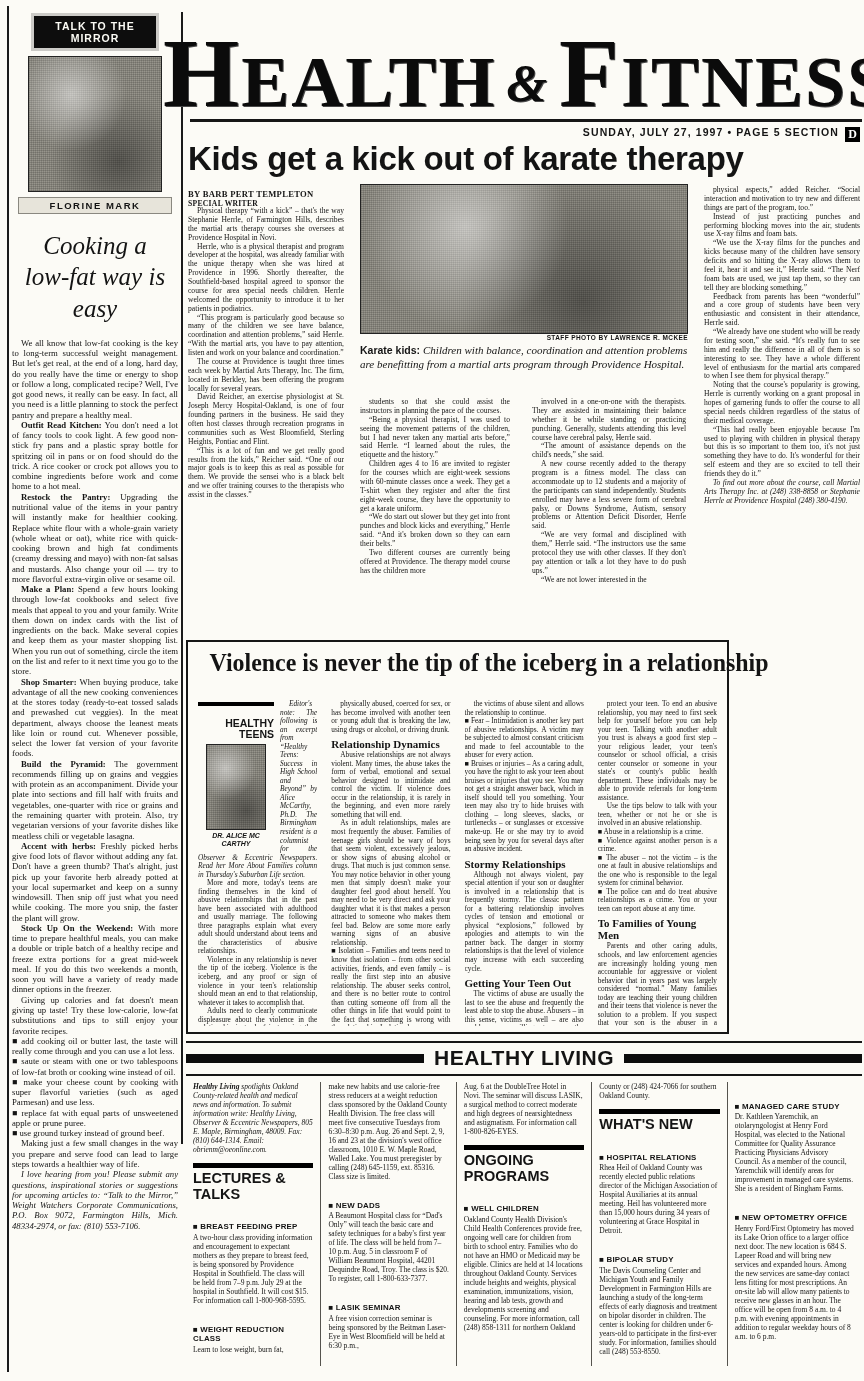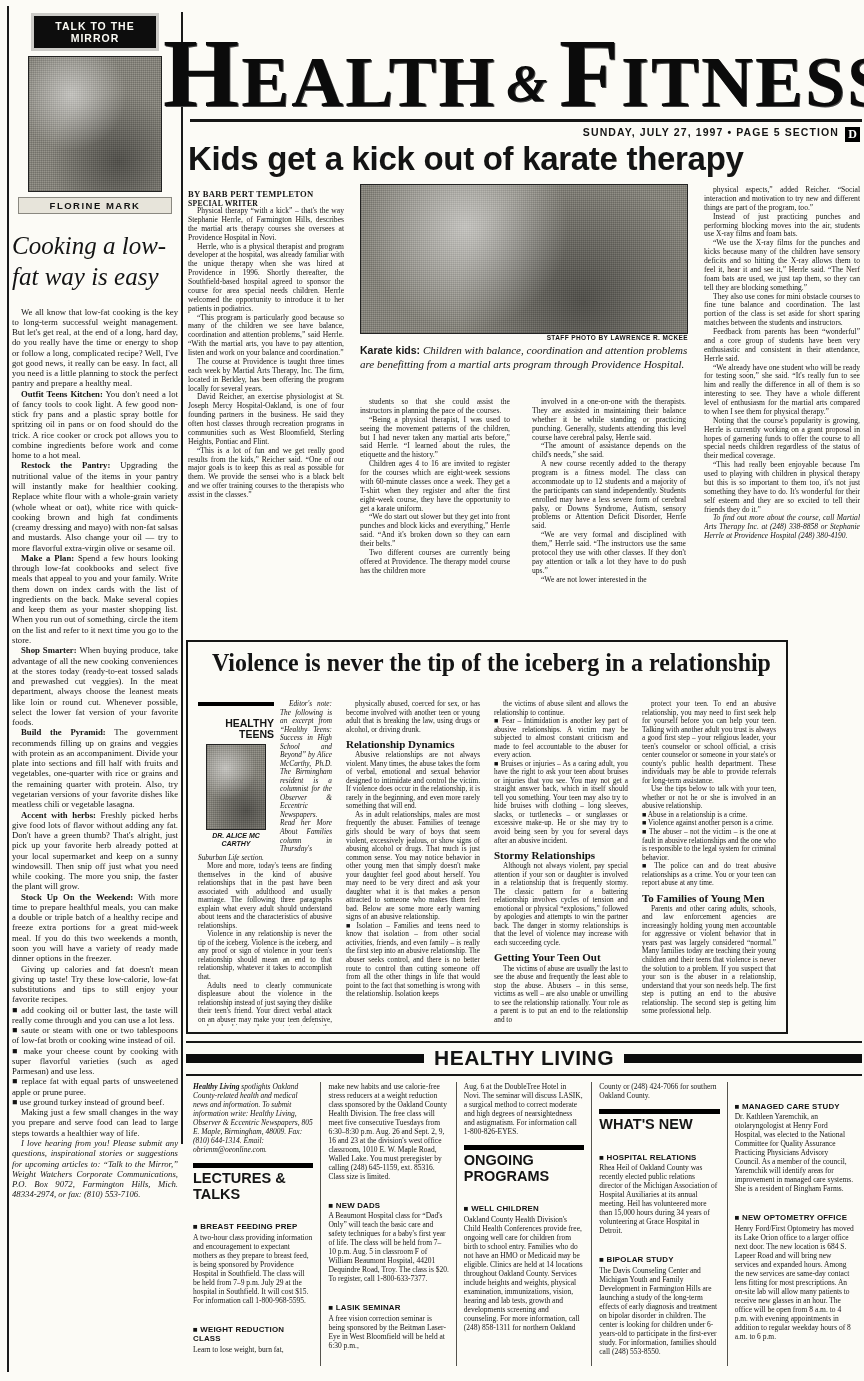--- a/index.html
+++ b/index.html
@@ -19,22 +19,22 @@
   .photo{border:1px solid #222;background-color:#97958c;
     background-image:
       radial-gradient(circle at 32% 28%, rgba(255,255,255,.5), rgba(255,255,255,0) 42%),
       radial-gradient(circle at 68% 78%, rgba(0,0,0,.38), rgba(0,0,0,0) 50%),
       repeating-linear-gradient(0deg, rgba(0,0,0,.14) 0 1px, transparent 1px 2px),
       repeating-linear-gradient(90deg, rgba(0,0,0,.12) 0 1px, transparent 1px 2px);}
   .florine{margin:8px 16px 0;height:134px;}
   .florine-cap{margin:5px 6px 0;border:1px solid #8a8880;background:#e7e4da;
                font-family:"Liberation Sans",sans-serif;font-weight:bold;font-size:9.5px;
                letter-spacing:1.5px;text-align:center;padding:2px 0;}
-  .mirror-head{font-style:italic;font-weight:normal;font-size:25px;
-               line-height:1.25;margin:16px 0 14px;}
+  .mirror-head{font-style:italic;font-weight:normal;font-size:25px;text-align:center;
+               line-height:1.25;margin:16px 8px 14px;}
   .mirror-body{font-size:8.7px;line-height:1.18;}
 
   
   .p{margin:0;text-indent:9px;text-align:justify;}
   .p b{font-weight:bold;}
   .bullet{text-indent:0;}
   .note,.ednote{font-style:italic;}
   .subhead{font-weight:bold;font-size:11px;text-indent:0;text-align:left;margin:4px 0 1px;line-height:1.1;}
   .col-head{font-family:"Liberation Sans",sans-serif;font-weight:bold;font-size:14.5px;line-height:1.08;
             border-top:5px solid #000;padding-top:3px;margin:9px 0 5px;text-indent:0;text-align:left;}
@@ -70,21 +70,21 @@
   .k-caption{position:absolute;left:360px;top:343px;width:328px;font-size:11px;line-height:1.28;
              font-style:italic;}
   .cap-lead{font-family:"Liberation Sans",sans-serif;font-style:normal;font-weight:bold;font-size:10.5px;}
   .kcol{position:absolute;font-size:7.6px;line-height:1.17;overflow:hidden;}
   .kcol1{left:188px;top:207px;width:156px;height:428px;}
   .kcol2{left:360px;top:398px;width:150px;height:237px;}
   .kcol3{left:532px;top:398px;width:154px;height:237px;}
   .kcol4{left:704px;top:186px;width:156px;height:449px;}
 
   
-  .vbox{position:absolute;left:186px;top:640px;width:602px;height:394px;border:2px solid #161616;
+  .vbox{position:absolute;left:186px;top:640px;width:543px;height:394px;border:2px solid #161616;
         box-sizing:border-box;background:#fcfbf6;}
   .v-head{margin:7px 0 0;width:100%;text-align:center;font-family:"Liberation Serif",serif;
           font-weight:bold;font-size:26px;white-space:nowrap;transform:scaleX(.92);
           transform-origin:50% 50%;line-height:1.1;}
   .v-cols{position:absolute;left:0;top:58px;width:100%;height:326px;display:flex;gap:14px;
           padding:0 10px;box-sizing:border-box;}
   .vcol{flex:1;font-size:7.3px;line-height:1.17;overflow:hidden;}
   .teens{float:left;width:76px;margin:2px 6px 2px 0;}
   .teens-kicker{border-top:4px solid #000;padding-top:12px;text-align:right;
                 font-family:"Liberation Sans",sans-serif;font-weight:bold;font-size:10.5px;line-height:1.05;}
@@ -112,21 +112,21 @@
   <div class="rule-v left-page-rule"></div>
   <div class="rule-v sidebar-rule"></div>
 
   <aside class="sidebar">
     <div class="kicker">TALK TO THE MIRROR</div>
     <div class="photo florine"></div>
     <div class="florine-cap">FLORINE MARK</div>
     <h2 class="mirror-head">Cooking a low-fat way is easy</h2>
     <div class="mirror-body">
         <p class="p">We all know that low-fat cooking is the key to long-term successful weight management. But let's get real, at the end of a long, hard day, do you really have the time or energy to shop or follow a long, complicated recipe? Well, I've got good news, it really can be easy. In fact, all you need is a little planning to stock the perfect pantry and prepare a healthy meal.</p>
-        <p class="p"><b>Outfit Teens Kitchen:</b> You don't need a lot of fancy tools to cook light. A few good non-stick fry pans and a plastic spray bottle for spritzing oil in pans or on food should do the trick. A rice cooker or crock pot allows you to combine ingredients before work and come home to a hot meal.</p>
+        <p class="p"><b>Outfit Read Kitchen:</b> You don't need a lot of fancy tools to cook light. A few good non-stick fry pans and a plastic spray bottle for spritzing oil in pans or on food should do the trick. A rice cooker or crock pot allows you to combine ingredients before work and come home to a hot meal.</p>
         <p class="p"><b>Restock the Pantry:</b> Upgrading the nutritional value of the items in your pantry will instantly make for healthier cooking. Replace white flour with a whole-grain variety (whole wheat or oat), white rice with quick-cooking brown and high fat condiments (creamy dressing and mayo) with non-fat salsas and mustards. Also change your oil — try to more flavorful extra-virgin olive or sesame oil.</p>
         <p class="p"><b>Make a Plan:</b> Spend a few hours looking through low-fat cookbooks and select five meals that appeal to you and your family. Write them down on index cards with the list of ingredients on the back. Make several copies and keep them as your master shopping list. When you run out of something, circle the item on the list and refer to it next time you go to the store.</p>
         <p class="p"><b>Shop Smarter:</b> When buying produce, take advantage of all the new cooking conveniences at the stores today (ready-to-eat tossed salads and prewashed cut veggies). In the meat department, always choose the leanest meats like loin or round cut. Whenever possible, select the lower fat version of your favorite foods.</p>
         <p class="p"><b>Build the Pyramid:</b> The government recommends filling up on grains and veggies with protein as an accompaniment. Divide your plate into sections and fill half with fruits and vegetables, one-quarter with rice or grains and the remaining quarter with protein. Also, try vegetarian versions of your favorite dishes like meatless chili or vegetable lasagna.</p>
         <p class="p"><b>Accent with herbs:</b> Freshly picked herbs give food lots of flavor without adding any fat. Don't have a green thumb? That's alright, just pick up your favorite herb already potted at your local supermarket and keep on a sunny windowsill. Then snip off just what you need while cooking. The more you snip, the faster the plant will grow.</p>
         <p class="p"><b>Stock Up On the Weekend:</b> With more time to prepare healthful meals, you can make a double or triple batch of a healthy recipe and freeze extra portions for a great mid-week meal. If you do this two weekends a month, soon you will have a variety of ready made dinner options in the freezer.</p>
         <p class="p">Giving up calories and fat doesn't mean giving up taste! Try these low-calorie, low-fat substitutions and tips to still enjoy your favorite recipes.</p>
         <p class="p bullet">■ add cooking oil or butter last, the taste will really come through and you can use a lot less.</p>
         <p class="p bullet">■ saute or steam with one or two tablespoons of low-fat broth or cooking wine instead of oil.</p>
         <p class="p bullet">■ make your cheese count by cooking with super flavorful varieties (such as aged Parmesan) and use less.</p>
@@ -178,21 +178,20 @@
       <p class="p">involved in a one-on-one with the therapists. They are assisted in maintaining their balance whether it be while standing or practicing punching. Generally, students attending this level course have cerebral palsy, Herrle said.</p>
       <p class="p">“The amount of assistance depends on the child's needs,” she said.</p>
       <p class="p">A new course recently added to the therapy program is a fitness model. The class can accommodate up to 12 students and a majority of the participants can stand independently. Students enrolled may have a less severe form of cerebral palsy, or Downs Syndrome, Autism, sensory problems or Attention Deficit Disorder, Herrle said.</p>
       <p class="p">“We are very formal and disciplined with them,” Herrle said. “The instructors use the same protocol they use with other classes. If they don't pay attention or talk a lot they have to do push ups.”</p>
       <p class="p">“We are not lower interested in the</p>
     </div>
   <div class="kcol kcol4">
       <p class="p">physical aspects,” added Reicher. “Social interaction and motivation to try new and different things are part of the program, too.”</p>
       <p class="p">Instead of just practicing punches and performing blocking moves into the air, students use X-ray films and foam bats.</p>
       <p class="p">“We use the X-ray films for the punches and kicks because many of the children have sensory deficits and so hitting the X-ray allows them to feel it, hear it and see it,” Herrle said. “The Nerf foam bats are used, we just tap them, so they can tell they are blocking something.”</p>
-      <p class="p">They also use cones for mini obstacle courses to fine tune balance and coordination. The last portion of the class is set aside for short sparing matches between the students and instructors.</p>
       <p class="p">Feedback from parents has been “wonderful” and a core group of students have been very enthusiastic and consistent in their attendance, Herrle said.</p>
       <p class="p">“We already have one student who will be ready for testing soon,” she said. “It's really fun to see him and really the difference in all of them is so interesting to see. They have a whole different level of enthusiasm for the martial arts compared to when I see them for physical therapy.”</p>
       <p class="p">Noting that the course's popularity is growing, Herrle is currently working on a grant proposal in hopes of garnering funds to offer the course to all special needs children regardless of the status of their medical coverage.</p>
       <p class="p">“This had really been enjoyable because I'm used to playing with children in physical therapy but this is so important to them too, it's not just something they have to do. It's wonderful for their self esteem and they are so excited to tell their friends they do it.”</p>
       <p class="p note">To find out more about the course, call Martial Arts Therapy Inc. at (248) 338-8858 or Stephanie Herrle at Providence Hospital (248) 380-4190.</p>
     </div>
 
   <section class="vbox">
     <h2 class="v-head">Violence is never the tip of the iceberg in a relationship</h2>
     <div class="v-cols">

